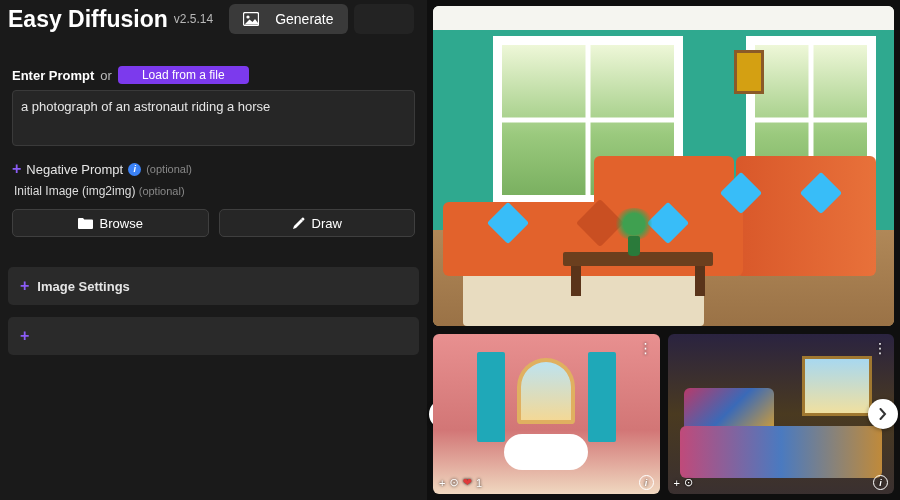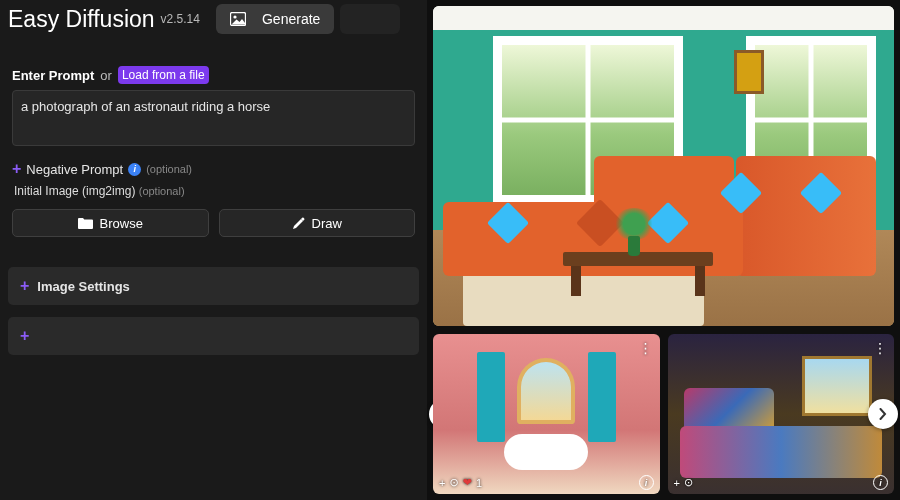--- a/index.html
+++ b/index.html
@@ -14,42 +14,42 @@
   .left-panel {
     width: 427px; height: 100%;
     background: #1a1a1a;
     padding: 0;
     display: flex; flex-direction: column;
   }
   .header {
     display: flex; align-items: center;
     padding: 4px 8px;
   }
-  .app-title { font-size: 23px; font-weight: 400; color: #fff; }
+  .app-title { font-size: 23px; font-weight: 700; color: #fff; }
   .version { font-size: 12px; color: #b8b8b8; margin-left: 6px; font-weight: 500; }
   .tab-row { display: flex; margin-left: 16px; gap: 6px; }
   .tab {
     display: flex; align-items: center; gap: 16px;
     padding: 7px 14px;
     background: #2a2a2a;
     border-radius: 6px;
     font-size: 14px; font-weight: 500;
     cursor: pointer;
   }
   .tab.active { background: #3a3a3a; color: #fff; }
   .ghost-tab { width: 60px; background: #232323; }
   .tab-icon { width: 16px; height: 14px; }
 
   .prompt-section { padding: 8px 12px; margin-top: 20px; }
   .label-row { display: flex; align-items: center; gap: 6px; font-size: 13px; margin-bottom: 6px; }
   .label-bold { font-weight: 700; color: #fff; }
   .label-or { color: #bbb; }
   .chip-purple {
     background: #7c3aed; color: #fff;
-    padding: 2px 4px; border-radius: 4px;
+    padding: 2px 24px; border-radius: 4px;
     font-size: 12px; font-weight: 500;
     cursor: pointer;
   }
   .prompt-textarea {
     width: 100%; height: 56px;
     background: #262626;
     border: 1px solid #3a3a3a;
     border-radius: 4px;
     padding: 8px;
     color: #e5e5e5; font-size: 13px;

